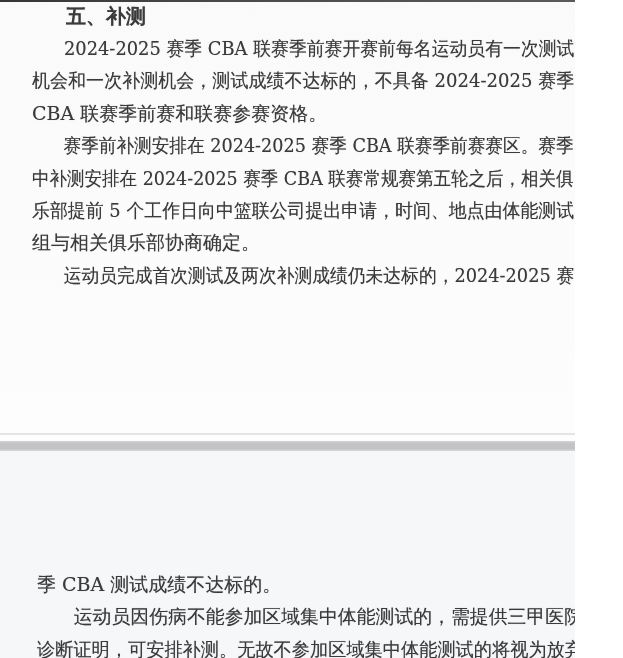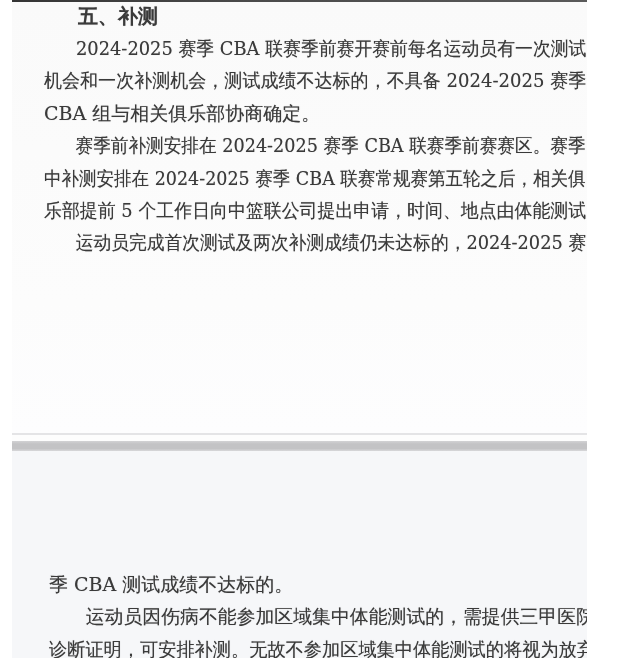--- a/index.html
+++ b/index.html
@@ -7,21 +7,20 @@
     width: 623px; height: 658px;
     overflow: hidden;
     background: #ffffff;
     font-family: "DejaVu Serif", serif;
   }
   .page-photo {
     position: relative;
     width: 575px; height: 658px;
     background: var(--page_bg_top, #fbfbfb);
     overflow: hidden;
-    margin-left: 12px;
   }
   
   .page-photo::after {
     content: "";
     position: absolute; inset: 0;
     background:
       repeating-linear-gradient(90deg, rgba(0,0,0,0.013) 0 2px, rgba(255,255,255,0) 2px 6px),
       repeating-linear-gradient(0deg, rgba(0,0,0,0.008) 0 3px, rgba(255,255,255,0) 3px 9px);
     pointer-events: none;
   }
@@ -92,24 +91,25 @@
   <div class="top-page-bg"></div>
   <div class="mid-gap-bg"></div>
   <div class="bottom-page-bg"></div>
 
   <div class="scan-top-edge"></div>
 
   <div class="doc-section section-top">
     <div class="heading-line">五、补测</div>
     <div class="line indent full" style="width: 577px; transform-origin: left center; transform: scaleX(0.939341);">2024-2025 赛季 CBA 联赛季前赛开赛前每名运动员有一次测试</div>
     <div class="line full" style="width: 571px; transform-origin: left center; transform: scaleX(0.949212);">机会和一次补测机会，测试成绩不达标的，不具备 2024-2025 赛季</div>
-    <div class="line">CBA 组与相关俱乐部协商确定。</div>
+    <div class="line">CBA 联赛季前赛和联赛参赛资格。</div>
     <div class="line indent full" style="width: 584px; transform-origin: left center; transform: scaleX(0.928082);">赛季前补测安排在 2024-2025 赛季 CBA 联赛季前赛赛区。赛季</div>
     <div class="line full" style="width: 588px; transform-origin: left center; transform: scaleX(0.921769);">中补测安排在 2024-2025 赛季 CBA 联赛常规赛第五轮之后，相关俱</div>
     <div class="line full" style="width: 575px; transform-origin: left center; transform: scaleX(0.942609);">乐部提前 5 个工作日向中篮联公司提出申请，时间、地点由体能测试</div>
+    <div class="line">组与相关俱乐部协商确定。</div>
     <div class="line indent full" style="width: 580px; transform-origin: left center; transform: scaleX(0.934483);">运动员完成首次测试及两次补测成绩仍未达标的，2024-2025 赛</div>
   </div>
 
   <div class="separator-line"></div>
   <div class="separator-band"></div>
 
   <div class="doc-section section-bottom">
     <div class="line">季 CBA 测试成绩不达标的。</div>
     <div class="line indent full" style="width: 550px; transform-origin: left center; transform: scaleX(0.992727);">运动员因伤病不能参加区域集中体能测试的，需提供三甲医院</div>
     <div class="line full" style="width: 570px; transform-origin: left center; transform: scaleX(0.957895);">诊断证明，可安排补测。无故不参加区域集中体能测试的将视为放弃</div>

